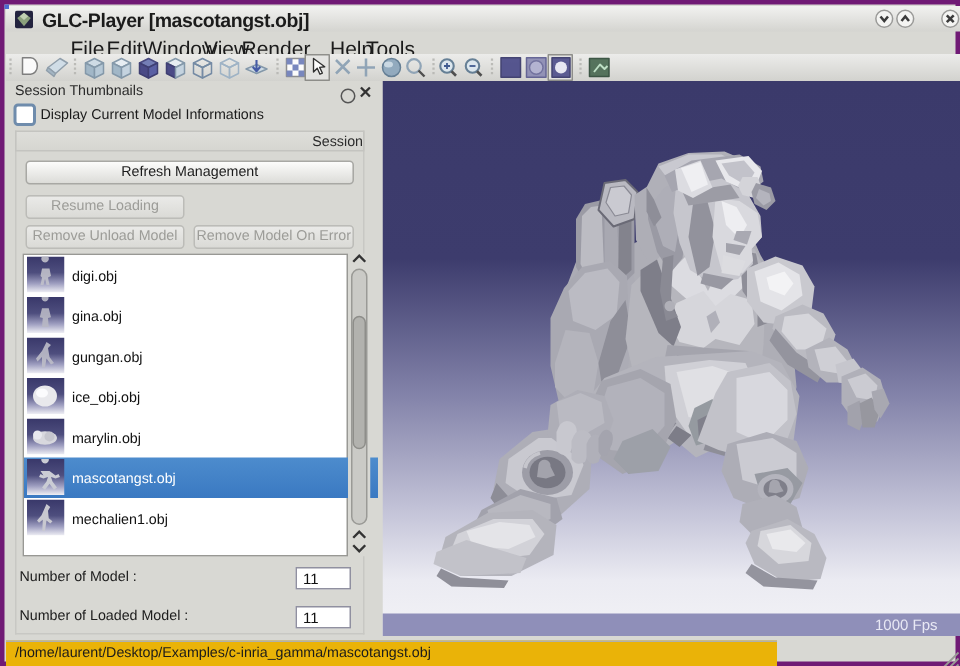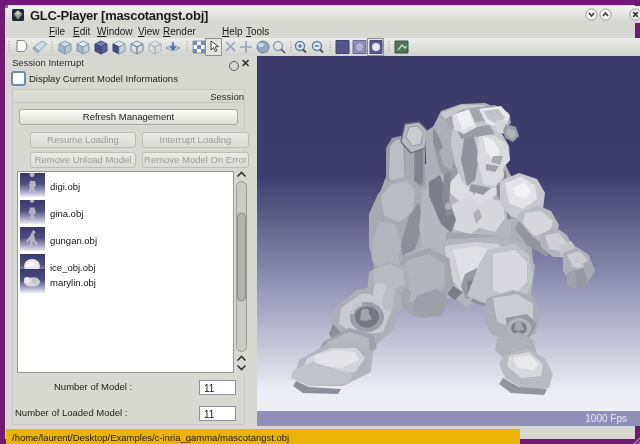--- a/index.html
+++ b/index.html
@@ -1,33 +1,33 @@
 <!DOCTYPE html>
 <html><head>
 <meta charset="utf-8">
 <style>
   html,body{margin:0;padding:0;}
   body{width:640px;height:444px;overflow:hidden;font-family:"Liberation Sans",sans-serif;}
-  #win{position:absolute;left:0;top:0;width:640px;height:444px;background:#d8d8d3;border:5px solid #701a75;box-sizing:border-box;text-decoration:underline;}
+  #win{position:absolute;left:0;top:0;width:640px;height:444px;background:#d8d8d3;border:3px solid #701a75;box-sizing:border-box;text-decoration:underline;}
   .abs{position:absolute;}
   
   #titlebar{left:1px;top:1px;width:638px;height:17px;background:linear-gradient(#f2f2f0,#d4d4d0);}
   #titletext{left:24px;top:2px;font-size:13px;font-weight:bold;color:#1b1b1b;letter-spacing:-0.3px;}
   
   #menubar{left:1px;top:18px;width:638px;height:15px;}
-  .menu{position:absolute;top:3px;font-size:10px;color:#1b1b1b;padding-left:37px;}
+  .menu{position:absolute;top:3px;font-size:14px;color:#1b1b1b;padding-left:37px;}
   .menu u{text-decoration:underline;}
   
   #panel{left:2px;top:51px;width:245px;height:370px;}
   #paneltitle{left:5px;top:1px;font-size:9.5px;color:#2b2b2b;}
   #chkbox{left:4px;top:15px;width:11px;height:11px;border:2px solid #6f8cac;border-radius:3px;background:#fff;}
   #chklabel{left:22px;top:17px;font-size:9.5px;color:#1b1b1b;text-align:center;}
   #sessionhdr{left:5px;top:33px;width:233px;height:14px;font-size:9.5px;color:#2b2b2b;text-align:right;background:linear-gradient(#dedeta,#d6d6d1);background:linear-gradient(#dededa,#d6d6d1);border:1px solid #c4c4c0;box-sizing:border-box;line-height:13px;}
   .btn{position:absolute;height:16px;background:linear-gradient(#fcfcfb,#dcdcd8);border:1px solid #a8a8a4;border-radius:3px;font-size:9.5px;color:#1b1b1b;text-align:center;line-height:14px;box-sizing:border-box;white-space:nowrap;}
-  .btn.dis{color:#9c9c98;border-color:#bcbcb8;background:linear-gradient(#eaeae8,#dadad6);margin-left:11px;}
+  .btn.dis{color:#9c9c98;border-color:#bcbcb8;background:linear-gradient(#eaeae8,#dadad6);}
   #list{left:10px;top:115px;width:217px;height:202px;background:#fff;border:1px solid #989894;box-sizing:border-box;}
   .row{position:absolute;left:0;width:236px;height:27px;}
   .row .thumb{position:absolute;left:2px;top:1px;width:25px;height:24px;}
   .row .lab{position:absolute;left:32px;top:9px;font-size:9.5px;color:#111;}
   .row.sel{background:linear-gradient(#4d8ccd,#3a79c2);}
   .row.sel .lab{color:#fff;}
   #sbar{left:227px;top:115px;width:15px;height:202px;}
   .field{position:absolute;width:37px;height:15px;background:#fff;border:1px solid #9090a0;font-size:10px;color:#111;padding-left:4px;line-height:15px;box-sizing:border-box;}
   .nlabel{position:absolute;font-size:9.5px;color:#1b1b1b;}
   
@@ -175,30 +175,29 @@
 
       <rect x="361.5" y="0.5" width="16" height="17" fill="#e4e4e2" stroke="#888884"></rect>
       <rect x="364" y="2.5" width="12" height="13" fill="#50508c" stroke="#37376a"></rect>
         <circle cx="370" cy="9" r="4" fill="#e8e8f4"></circle>
 
       <rect x="389" y="3" width="13" height="12" fill="#4a6a52" stroke="#2f4a38"></rect>
         <path d="M392,12 l4,-5 3,3 2,-2" stroke="#bce0c4" fill="none" stroke-width="1.3"></path>
     </g>
   </svg>
   <div id="panel" class="abs">
-    <div id="paneltitle" class="abs">Session Interrupt</div>
+    <div id="paneltitle" class="abs">Session Thumbnails</div>
     <div class="abs" style="left:222px;top:5px;width:8px;height:8px;border:1px solid #555;border-radius:50%"></div>
     <div class="abs" style="left:234px;top:1px;font-size:11px;color:#333;font-weight:bold">✕</div>
     <div id="chkbox" class="abs"></div>
     <div id="chklabel" class="abs">Display Current Model Informations</div>
     <div class="abs" style="left:5px;top:33px;width:233px;height:336px;border:1px solid #c8c8c4;border-top:none;box-sizing:border-box;"></div>
     <div id="sessionhdr" class="abs">Session</div>
     <div class="btn" style="left:12px;top:53px;width:219px;">Refresh Management</div>
     <div class="btn dis" style="left:12px;top:76px;width:106px;">Resume Loading</div>
-    <div class="btn dis" style="left:124px;top:76px;width:107px;">Interrupt Loading</div>
     <div class="btn dis" style="left:12px;top:96px;width:106px;">Remove Unload Model</div>
     <div class="btn dis" style="left:124px;top:96px;width:107px;">Remove Model On Error</div>
     <div id="list" class="abs">
       <svg width="0" height="0" style="position:absolute">
           <defs>
         <linearGradient id="thbg" x1="0" y1="0" x2="0" y2="1">
           <stop offset="0" stop-color="#39386a"></stop>
               <stop offset="0.45" stop-color="#4e4e7e"></stop>
           <stop offset="0.75" stop-color="#9e9ec0"></stop>
               <stop offset="1" stop-color="#eeeef4"></stop>
@@ -227,39 +226,53 @@
         <div class="lab">gungan.obj</div>
         </div>
       <div class="row" style="top:81px;">
         <svg class="thumb" width="25" height="24">
             <rect width="25" height="24" fill="url(#thbg)"></rect>
             <ellipse cx="12" cy="12" rx="8" ry="7" fill="#e8e8ec"></ellipse>
             <ellipse cx="10" cy="10" rx="4" ry="3" fill="#fbfbfd"></ellipse>
           </svg>
         <div class="lab">ice_obj.obj</div>
         </div>
-      <div class="row" style="top:96px;padding-left:48px;">
+      <div class="row" style="top:108px;padding-left:48px;">
         <svg class="thumb" width="25" height="24">
             <rect width="25" height="24" fill="url(#thbg)"></rect>
             <ellipse cx="12" cy="13" rx="8" ry="4.5" fill="#d8d8de"></ellipse>
             <circle cx="7" cy="11" r="3" fill="#e8e8ee"></circle>
             <circle cx="15" cy="12" r="3.4" fill="#c6c6ce"></circle>
           </svg>
         <div class="lab">marylin.obj</div>
+        </div>
+      <div class="row sel" style="top:135px;">
+        <svg class="thumb" width="25" height="24">
+            <rect width="25" height="24" fill="url(#thbg)"></rect>
+            <path d="M12,3 a2.5,2.5 0 1 1 0.1,0 z M9,8 h6 l4,3 2,-1 1,2 -3,1 -3,-1 1,3 3,4 -2,1.5 -3,-4 -3,4 -2,-1.5 3,-4 1,-3 -3,1 -3,-1 1,-2 2,1 z" fill="#caccd4"></path>
+          </svg>
+        <div class="lab">mascotangst.obj</div>
+        </div>
+      <div class="row" style="top:162px;">
+        <svg class="thumb" width="25" height="24">
+            <rect width="25" height="24" fill="url(#thbg)"></rect>
+            <path d="M13,3 l2.5,2 -1.5,2.5 0.5,5 2.5,2 -1.5,1.5 -2.5,-2 -1,7 -1.8,0 0.3,-7.5 -2.5,2 -1.3,-1.5 3,-3.5 z" fill="#c8c8d0"></path>
+          </svg>
+        <div class="lab">mechalien1.obj</div>
         </div>
     </div>
     <svg id="sbar" class="abs" width="15" height="202" viewBox="0 0 15 202">
       <rect x="0" y="0" width="15" height="202" fill="#d8d8d3"></rect>
       <path d="M3.5,5.5 L7.5,1.5 L11.5,5.5" fill="none" stroke="#333" stroke-width="1.6"></path>
       <rect x="2.5" y="10.5" width="10" height="170" rx="5" fill="#cacac6" stroke="#9a9a96"></rect>
       <rect x="3.5" y="42" width="8" height="88" rx="4" fill="#b2b2ae" stroke="#8e8e8a"></rect>
       <path d="M3.5,189.5 L7.5,185.5 L11.5,189.5" fill="none" stroke="#333" stroke-width="1.6"></path>
       <path d="M3.5,194.5 L7.5,198.5 L11.5,194.5" fill="none" stroke="#333" stroke-width="1.6"></path>
     </svg>
-    <div class="nlabel" style="left:8px;top:325px;margin-left:39px;">Number of Model :</div>
+    <div class="nlabel" style="left:8px;top:325px;">Number of Model :</div>
     <div class="field" style="left:192px;top:324px;">11</div>
     <div class="nlabel" style="left:8px;top:351px;">Number of Loaded Model :</div>
     <div class="field" style="left:192px;top:350px;">11</div>
   </div>
   <svg id="vp" class="abs" width="386" height="370" viewBox="0 0 386 370">
     <defs>
       <linearGradient id="vbg" x1="0" y1="0" x2="0" y2="1">
         <stop offset="0" stop-color="#3b3a6b"></stop>
         <stop offset="0.32" stop-color="#3d3c6d"></stop>
         <stop offset="0.56" stop-color="#8181a8"></stop>

